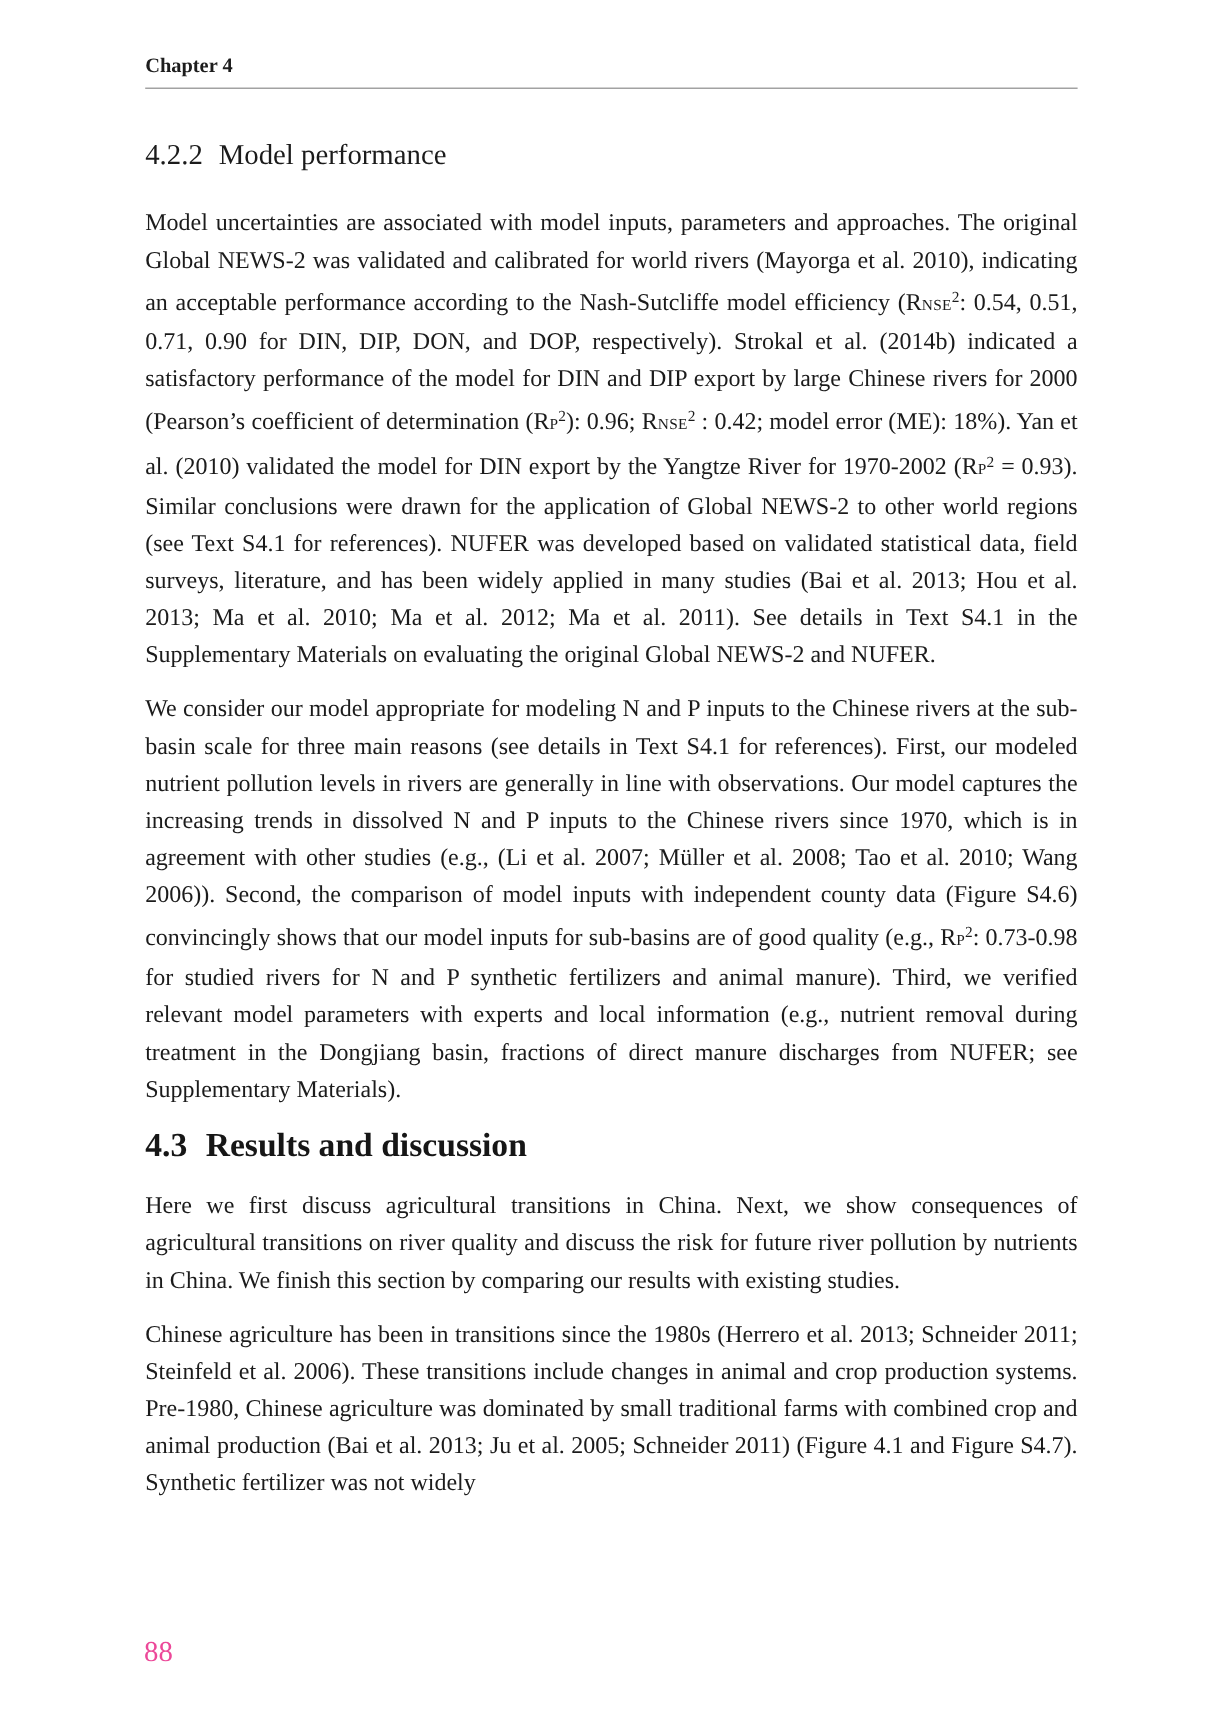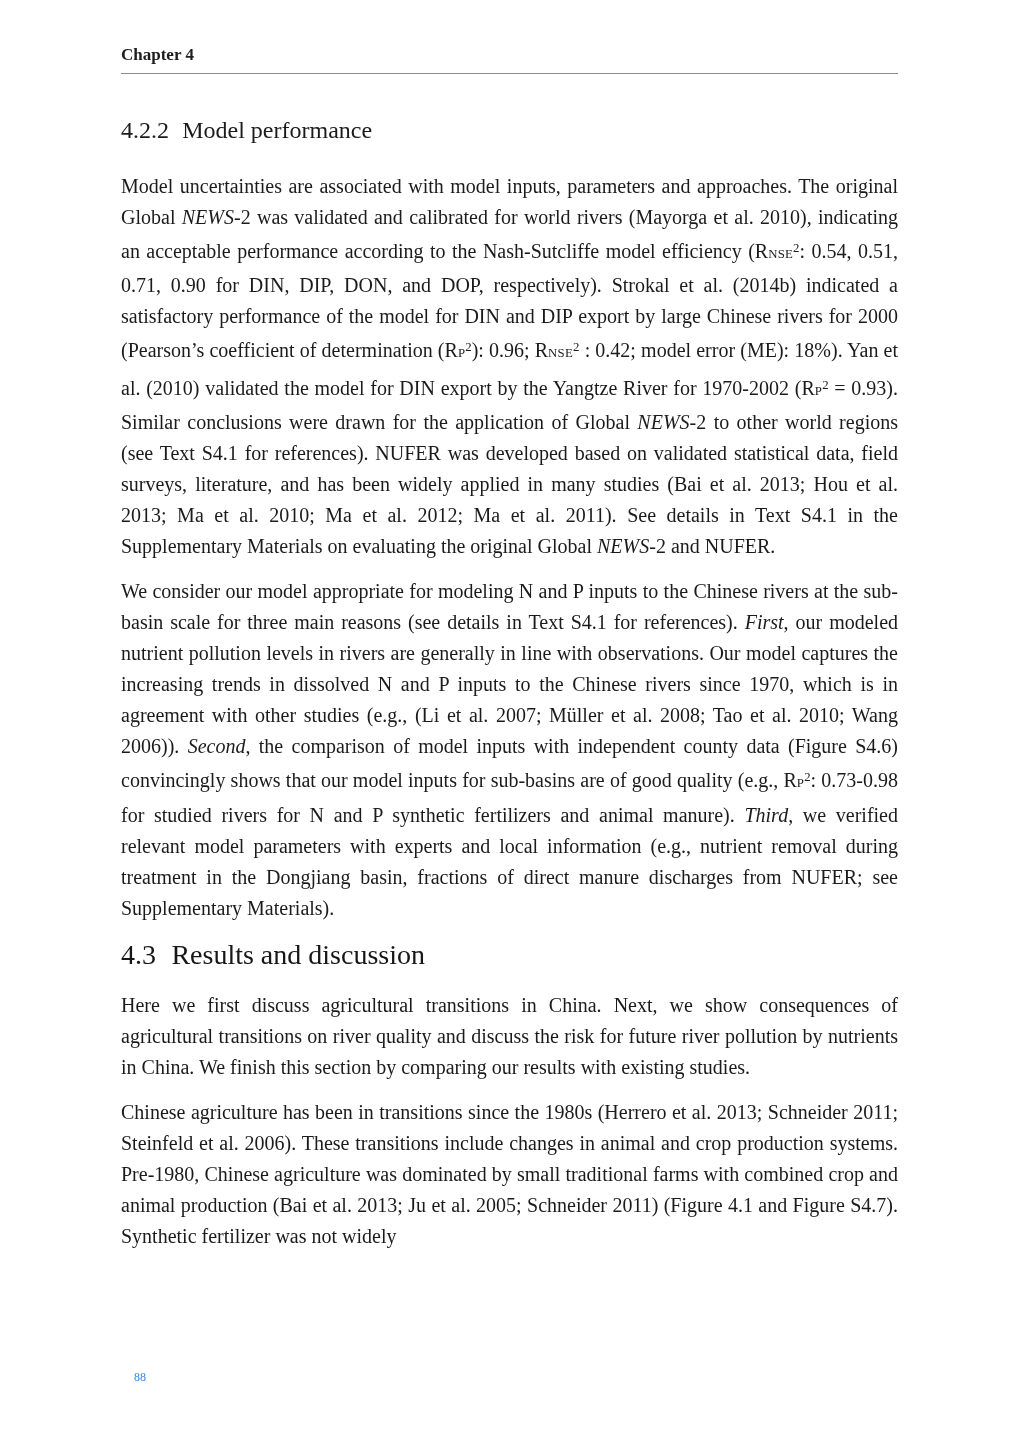--- a/index.html
+++ b/index.html
@@ -41,41 +41,41 @@
     color: #1b1b1b;
     margin: 41px 0 26px 0;
   }
   .h-sub.h-431 {
     font-size: 23px;
     margin: 18px 0 16px 0;
   }
   .h-main {              
     font-size: 28px;
     line-height: 34px;
-    font-weight: 400;
+    font-weight: 700;
     color: #161616;
     margin: 12px 0 18px 0;
   }
   .sec-num { margin-right: 0.55em; }
   p.body-par {
     font-size: 20px;
     line-height: 31px;
     text-align: justify;
     margin: 0 0 14px 0;
   }
-  .run-i  { font-style: italic; }
+  .run-i  { }
   .run-sc { font-size: 0.64em; letter-spacing: 0.02em; }
   .run-sup{ font-size: 0.64em; vertical-align: 0.5em; }
   .page-number {
     position: absolute;
-    left: 134px;
+    left: 120px;
     top: 1363px;
-    font-size: 12px;
+    font-size: 24px;
     line-height: 28px;
-    color: #3b82f6;
+    color: #ec4899;
   }
 </style>
 </head>
 <body>
 
 <div class="page">
 
   <div class="chapter-header">Chapter 4</div>
   <hr class="header-rule">
 

